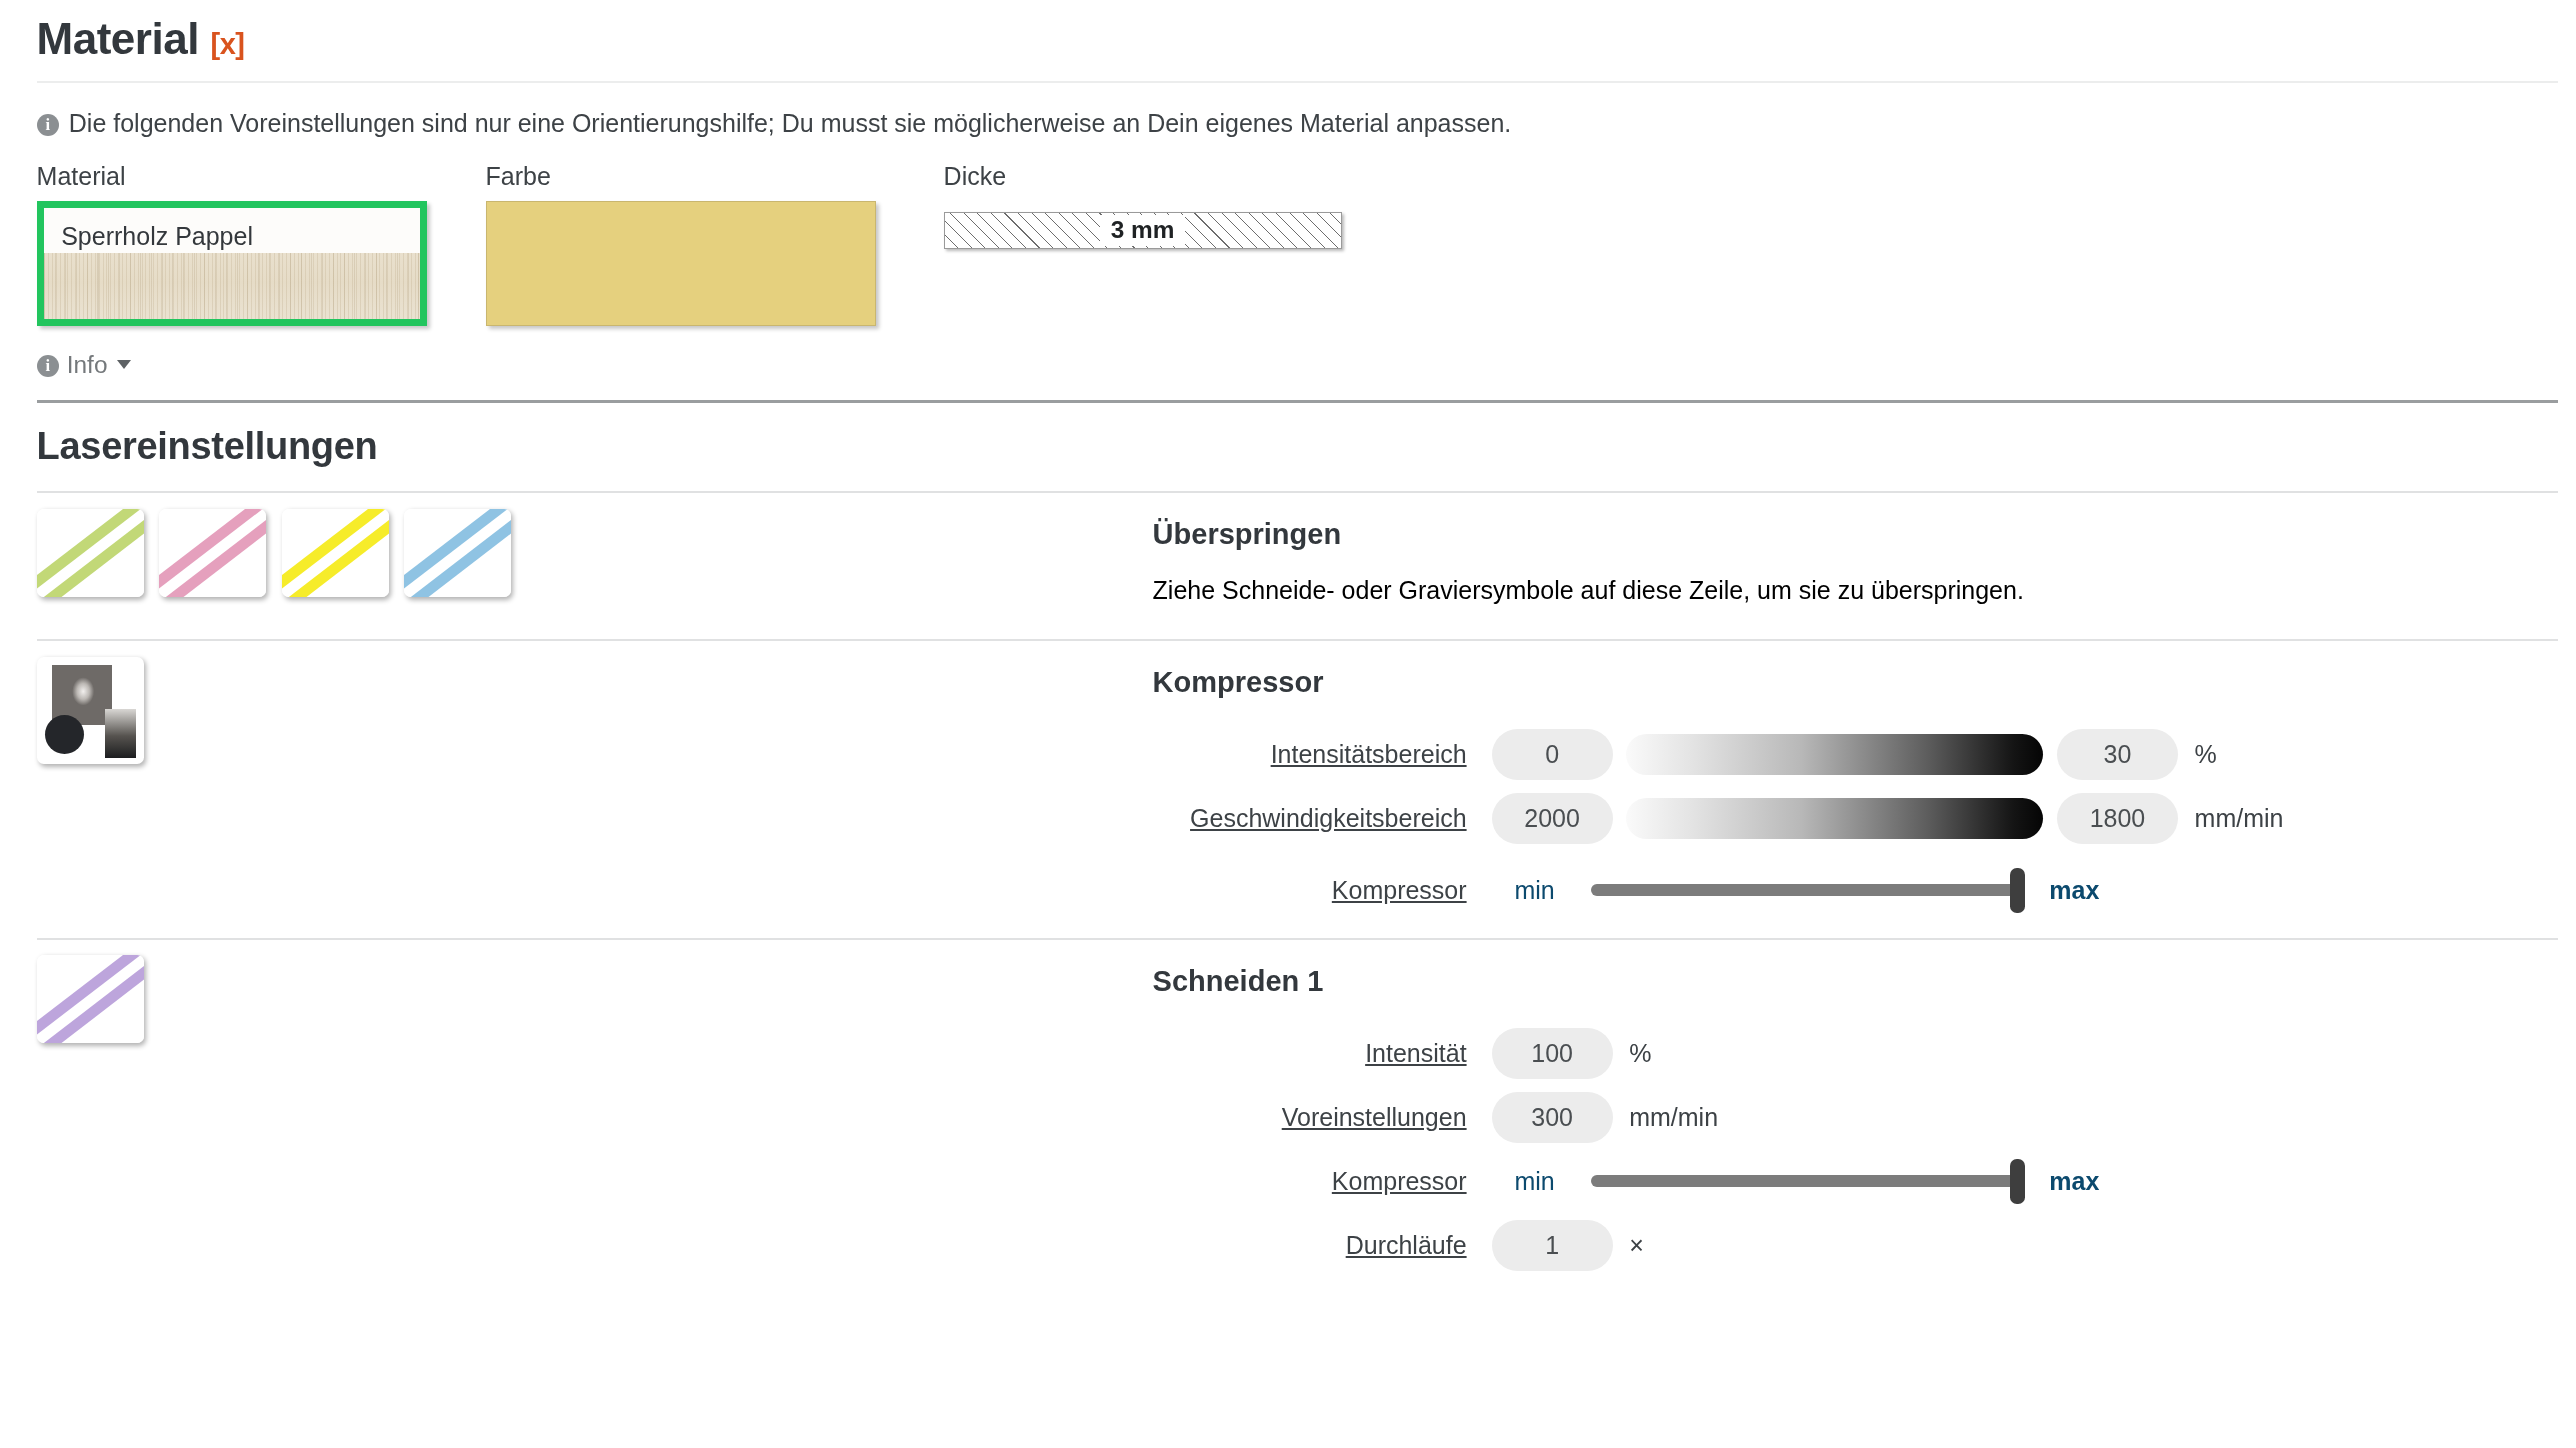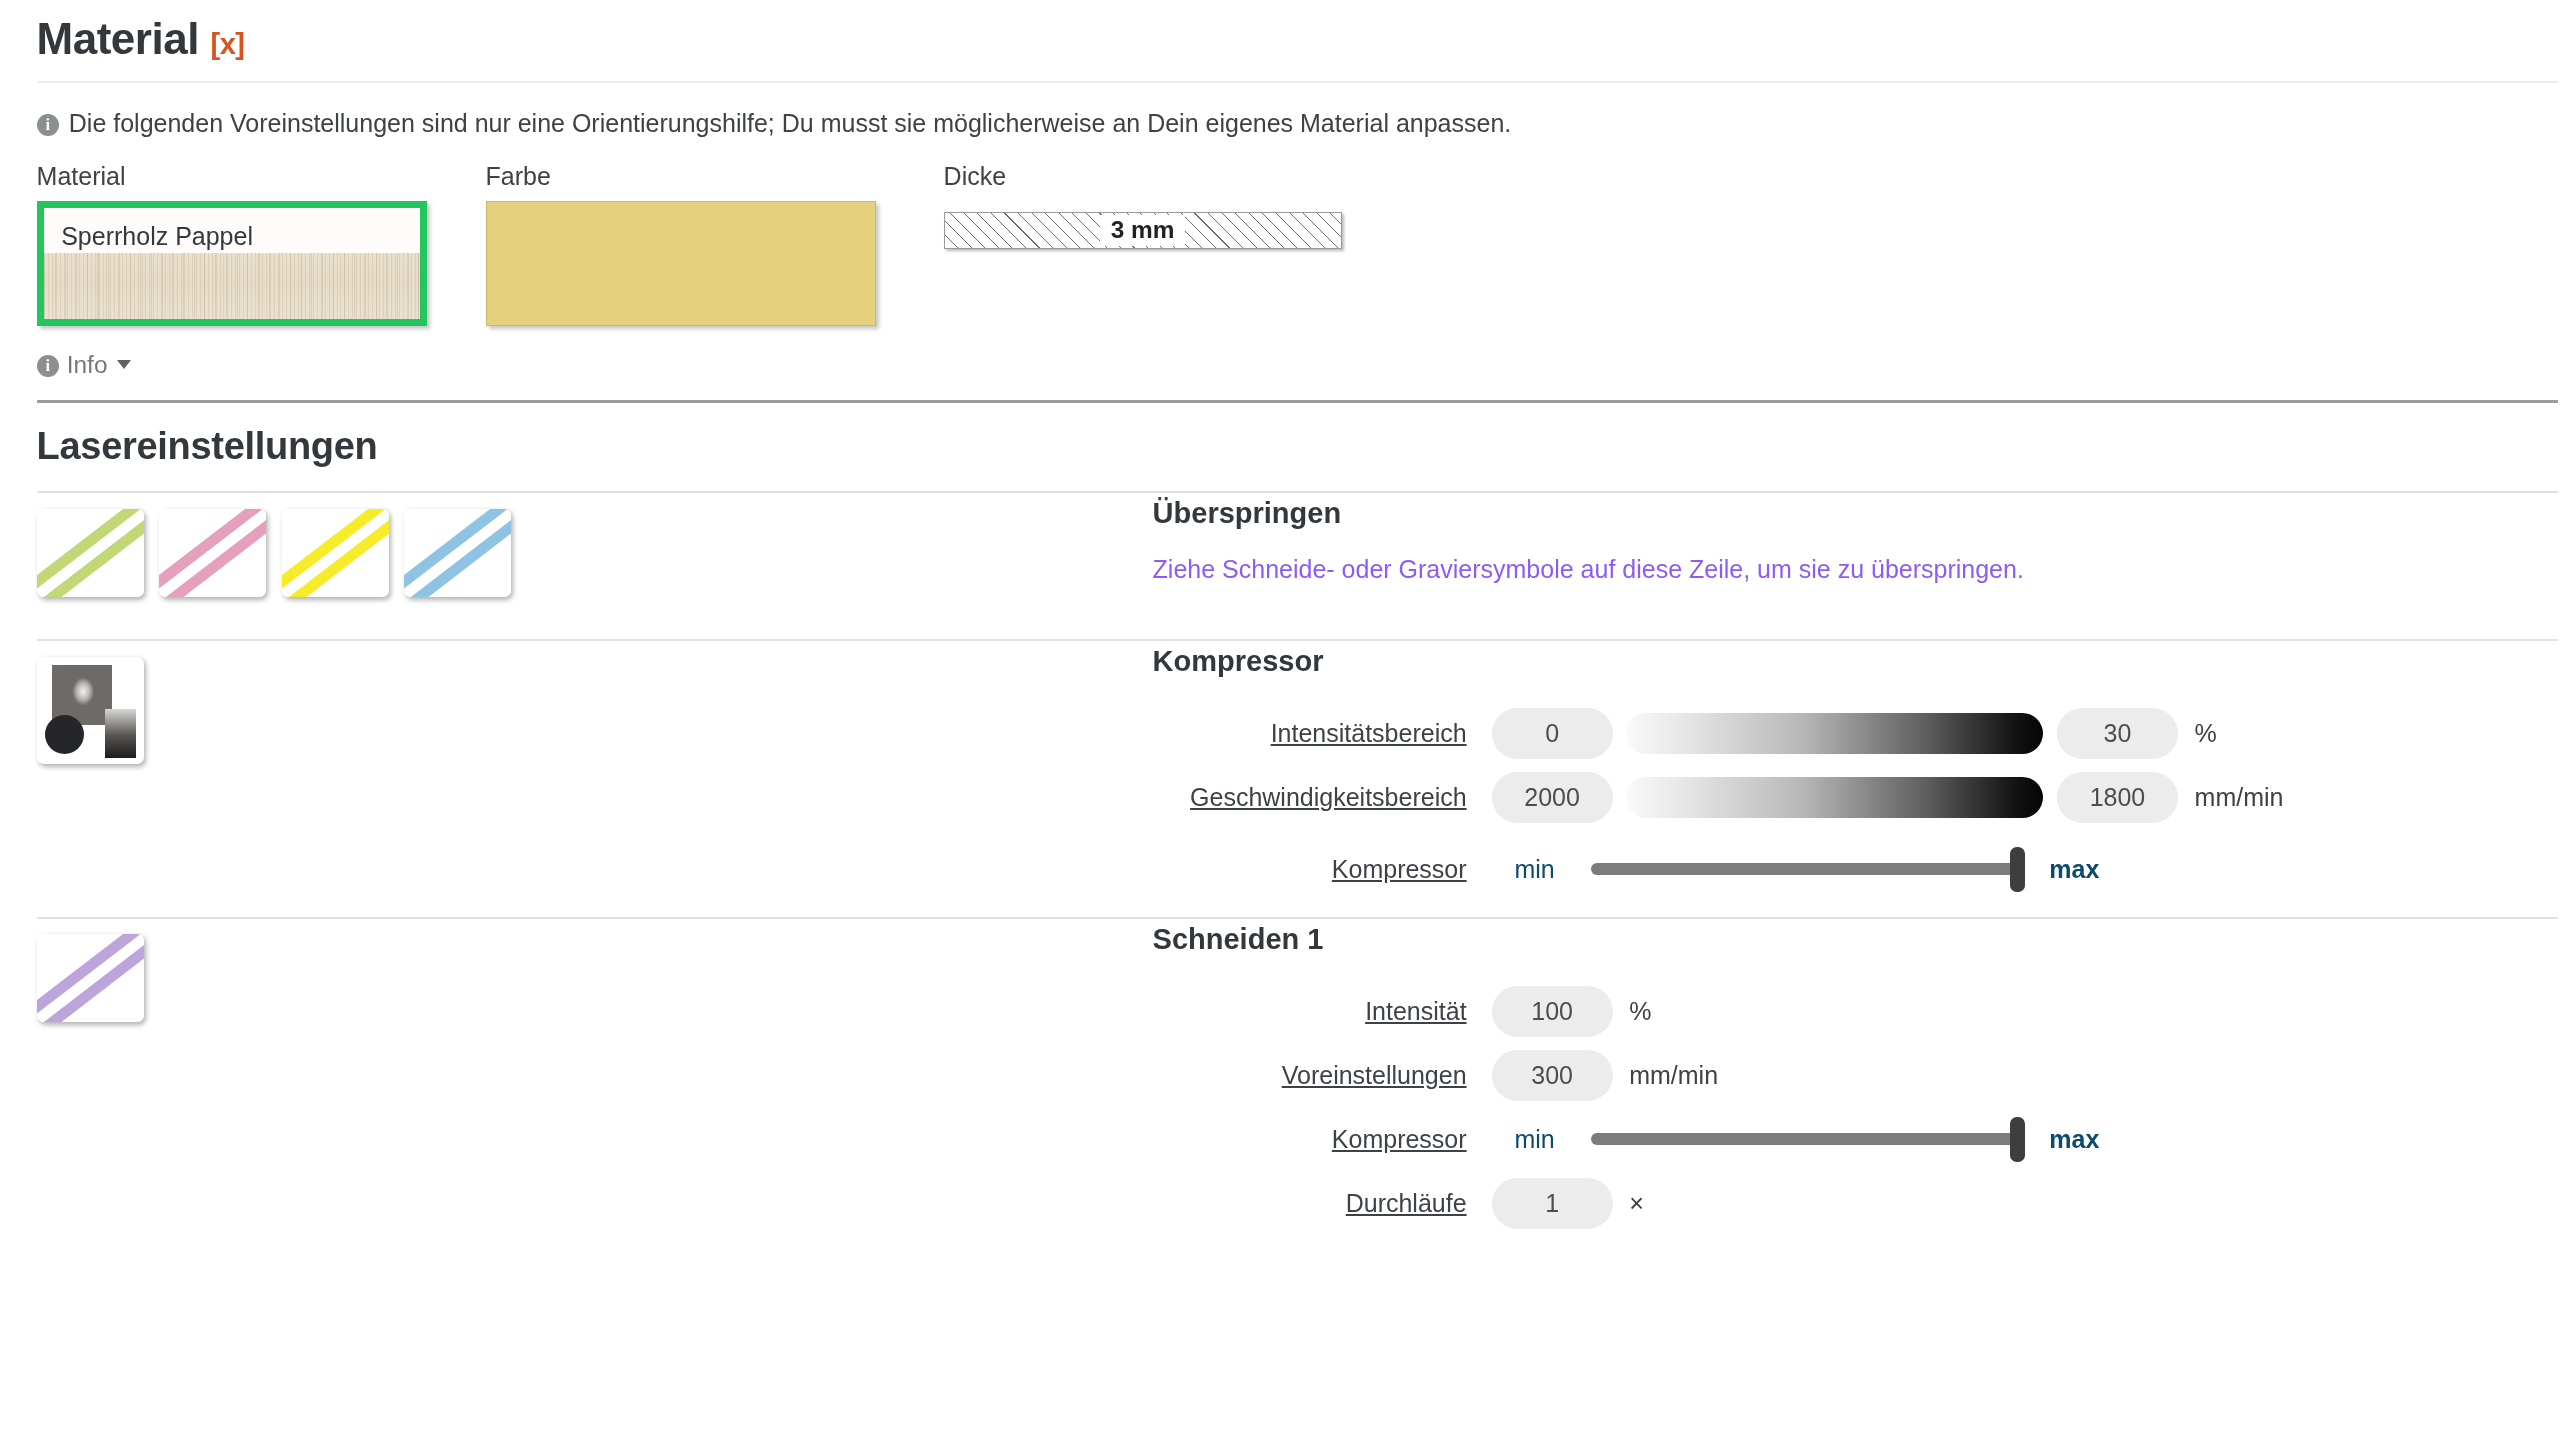--- a/index.html
+++ b/index.html
@@ -159,21 +159,21 @@
     padding: 21.5px 0 23.4px 0;
     letter-spacing: -0.3px;
   }
 
   .laser-row {
     display: flex;
     align-items: flex-start;
     min-height: 146px;
   }
   .row-icons { width: 1116px; padding-top: 15.6px; display: flex; gap: 15.6px; }
-  .row-body { flex: 1; padding-top: 4px; }
+  .row-body { flex: 1; padding-top: 25px; }
 
   .tile {
     width: 107px; height: 88px;
     background: #ffffff;
     border-radius: 6.8px;
     box-shadow: 2px 2.9px 4.9px rgba(0,0,0,0.30);
     overflow: hidden;
     cursor: grab;
     flex: 0 0 auto;
   }
@@ -213,21 +213,21 @@
   }
 
   .sec-title {
     font-size: 29px;
     font-weight: bold;
     color: #33383d;
     padding-bottom: 7.8px;
   }
   .sec-desc {
     font-size: 25px;
-    color: #8b5cf6;
+    color: #000000;
     padding-top: 17.6px;
   }
 
   
   .param {
     display: flex;
     align-items: center;
     height: 64px;
   }
   .param-label {

